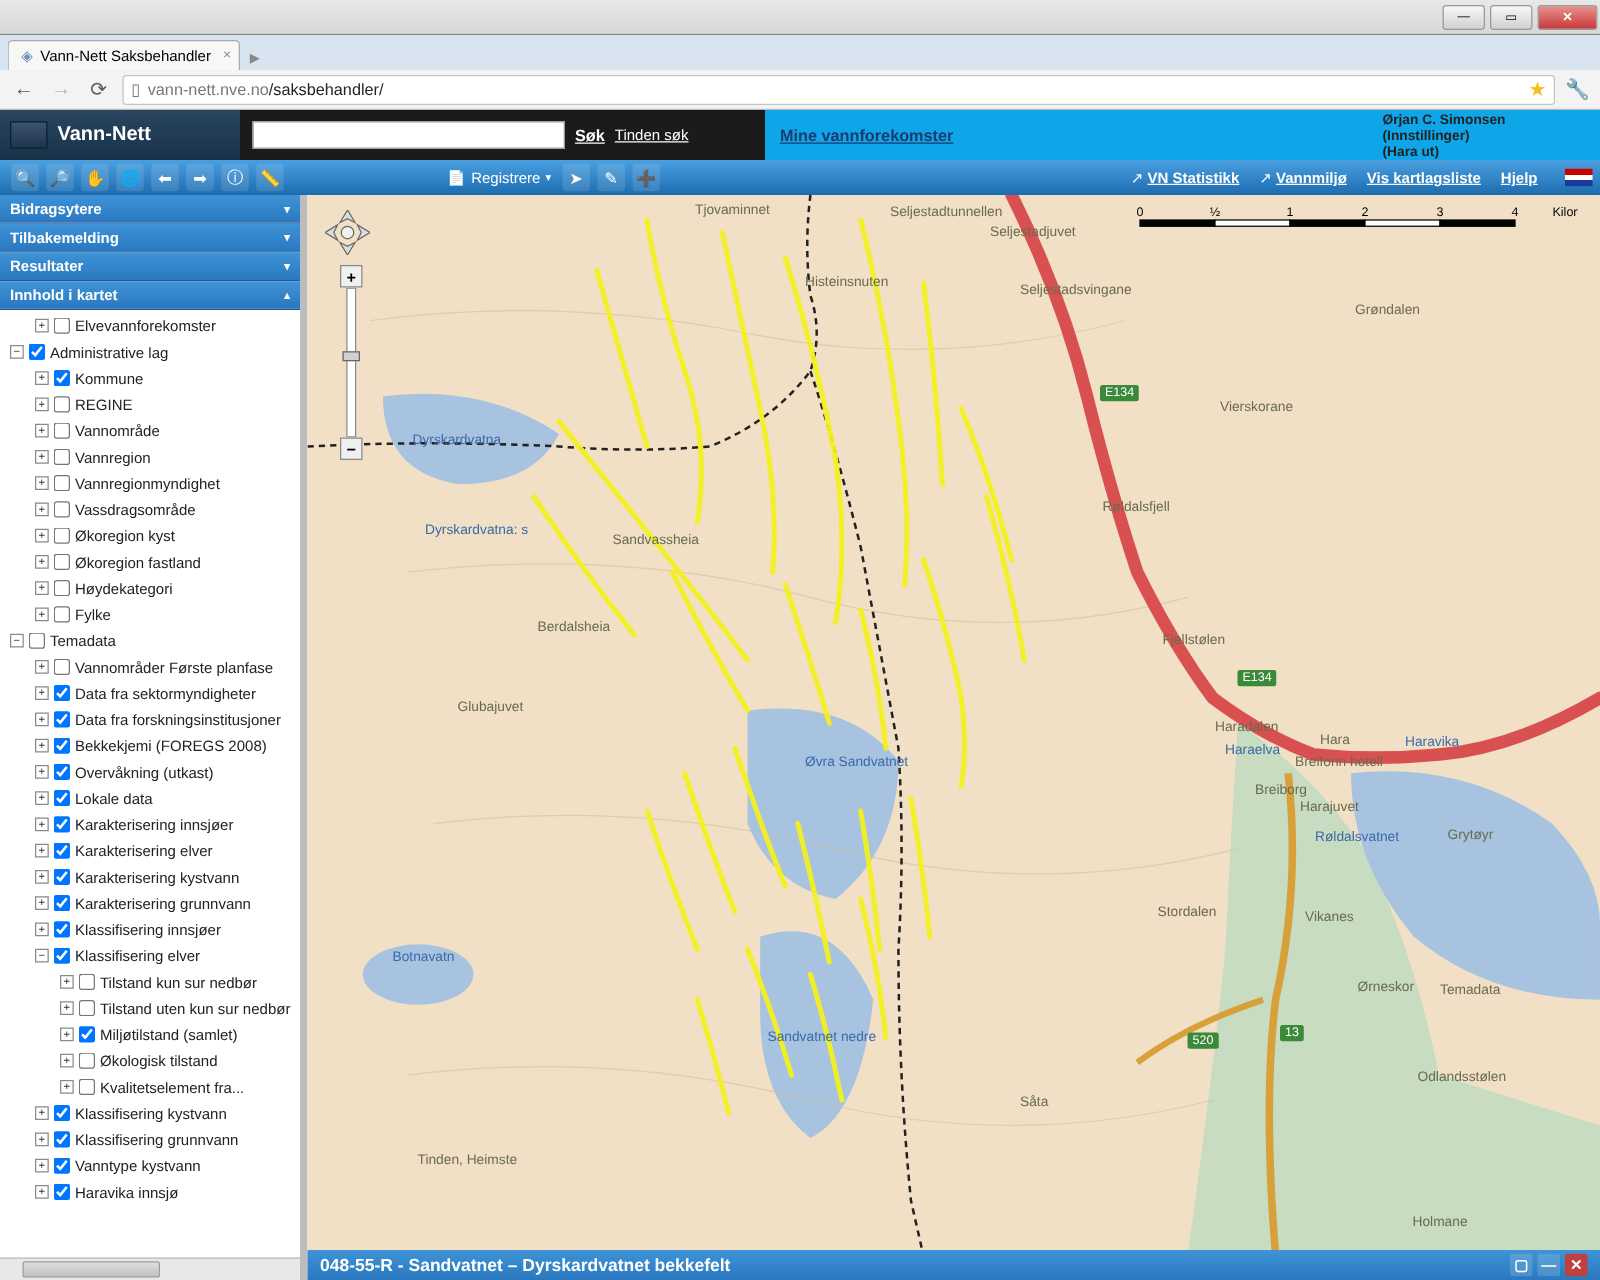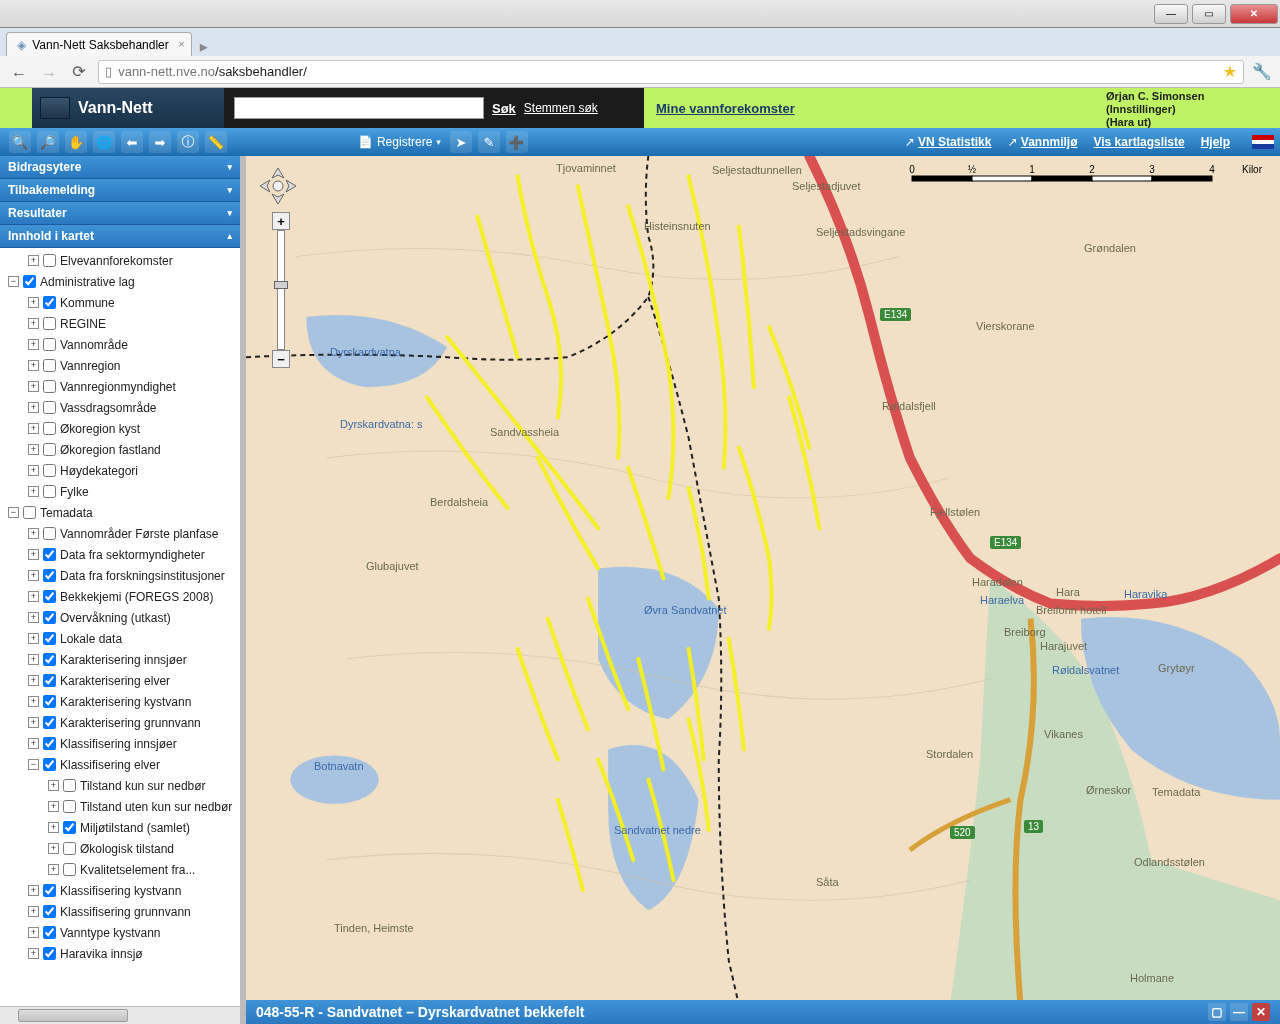--- a/index.html
+++ b/index.html
@@ -13,21 +13,21 @@
 .tab { background:#f7f7f7; border:1px solid #aaa; border-bottom:none; border-radius:4px 4px 0 0; height:24px; padding:0 22px 0 10px; display:flex; align-items:center; font-size:12px; position:relative; }
 .tab .x { position:absolute; right:6px; top:5px; font-size:11px; color:#888; }
 .addr-row { height:32px; background:#f3f3f3; border-bottom:1px solid #bcbcbc; display:flex; align-items:center; padding:0 8px; gap:8px; }
 .nav-ico { width:22px; height:22px; display:flex; align-items:center; justify-content:center; color:#5a5a5a; font-size:16px; }
 .url-box { flex:1; height:24px; background:#fff; border:1px solid #c4c4c4; border-radius:3px; display:flex; align-items:center; padding:0 6px; font-size:13px; color:#777; }
 .url-box .path { color:#222; }
 .star { color:#f3c022; font-size:16px; margin-left:auto; }
 .wrench { color:#6a6a6a; font-size:16px; }
 
 
-.app-hdr { height:40px; display:flex; background:#bef264;padding-left:32px; }
+.app-hdr { height:40px; display:flex; background:#0ea5e9; }
 .app-logo { width:192px; background:linear-gradient(#2a4660,#18324a); color:#fff; display:flex; align-items:center; padding-left:8px; font-size:16px; font-weight:bold; }
 .app-logo .sq { width:30px; height:22px; background:linear-gradient(#3a5470,#20344a); margin-right:8px; border:1px solid #0a2030; }
 .app-search { flex:0 0 420px; background:#1b1b1b; display:flex; align-items:center; padding:0 10px; gap:8px; }
 .app-search input { flex:0 0 250px; height:22px; border:1px solid #999; background:#fff; }
 .app-search .sok { color:#fff; font-weight:bold; font-size:13px; text-decoration:underline; }
 .app-search .avg { color:#fff; font-size:12px; text-decoration:underline; }
 .app-mid { flex:1; display:flex; align-items:center; padding-left:12px; font-size:13px; font-weight:bold; text-decoration:underline; color:#1a3b6e; }
 .app-user { width:180px; font-size:11px; line-height:1.2; padding:2px 6px; font-weight:bold; color:#222; }
 
 
@@ -96,21 +96,21 @@
 </div>
 
 <div class="app-hdr">
   <div class="app-logo">
     <div class="sq"></div>
     <span>Vann-Nett</span>
   </div>
   <div class="app-search">
     <input type="text" style="">
     <span class="sok">Søk</span>
-    <span class="avg">Stemmen søk</span>
+    <span class="avg">Tinden søk</span>
   </div>
   <div class="app-mid">Mine vannforekomster</div>
   <div class="app-user">
     <div>Ørjan C. Simonsen</div>
     <div>(Innstillinger)</div>
     <div>(Hara ut)</div>
   </div>
 </div>
 
 <div class="toolbar">
@@ -446,21 +446,21 @@
         <div class="map-label blue" style="left: 734px; top: 438px;">Haraelva</div>
         <div class="map-label" style="left: 810px; top: 430px;">Hara</div>
         <div class="map-label" style="left: 790px; top: 448px;">Breifonn hotell</div>
         <div class="map-label" style="left: 758px; top: 470px;">Breiborg</div>
         <div class="map-label" style="left: 794px; top: 484px;">Harajuvet</div>
         <div class="map-label blue" style="left: 806px; top: 508px;">Røldalsvatnet</div>
         <div class="map-label" style="left: 912px; top: 506px;">Grytøyr</div>
         <div class="map-label blue" style="left: 878px; top: 432px;">Haravika</div>
         <div class="map-label blue" style="left: 68px; top: 604px;">Botnavatn</div>
         <div class="map-label blue" style="left: 368px; top: 668px;">Sandvatnet nedre</div>
-        <div class="map-label" style="left: 680px; top: 592px;">Stordalen</div>
+        <div class="map-label" style="left: 680px; top: 568px;">Stordalen</div>
         <div class="map-label" style="left: 798px; top: 572px;">Vikanes</div>
         <div class="map-label" style="left: 840px; top: 628px;">Ørneskor</div>
         <div class="map-label" style="left: 906px; top: 630px;">Temadata</div>
         <div class="map-label" style="left: 888px; top: 700px;">Odlandsstølen</div>
         <div class="map-label" style="left: 570px; top: 720px;">Såta</div>
         <div class="map-label" style="left: 40px; top: 766px; margin-left: 48px;">Tinden, Heimste</div>
         <div class="map-label" style="left: 884px; top: 816px;">Holmane</div>
         <div class="map-label" style="left: 634px; top: 152px; background: rgb(58, 138, 58); color: rgb(255, 255, 255); padding: 1px 4px; font-size: 10px; border-radius: 2px;">E134</div>
         <div class="map-label" style="left: 744px; top: 380px; background: rgb(58, 138, 58); color: rgb(255, 255, 255); padding: 1px 4px; font-size: 10px; border-radius: 2px;">E134</div>
         <div class="map-label" style="left: 704px; top: 670px; background: rgb(58, 138, 58); color: rgb(255, 255, 255); padding: 1px 4px; font-size: 10px; border-radius: 2px;">520</div>

